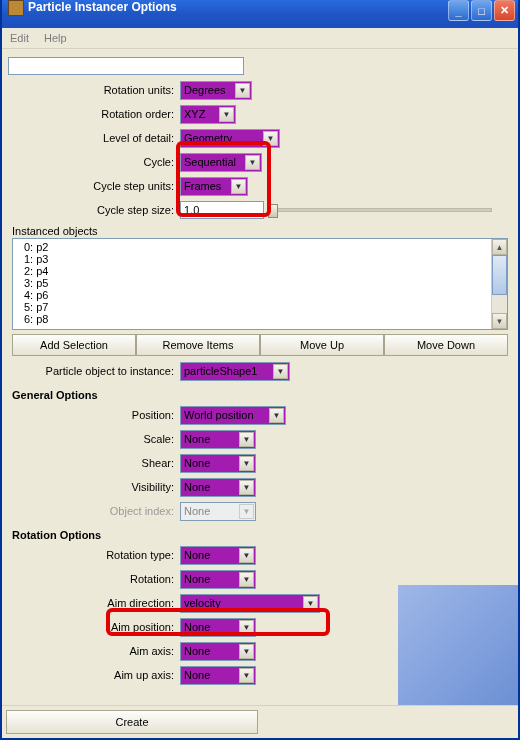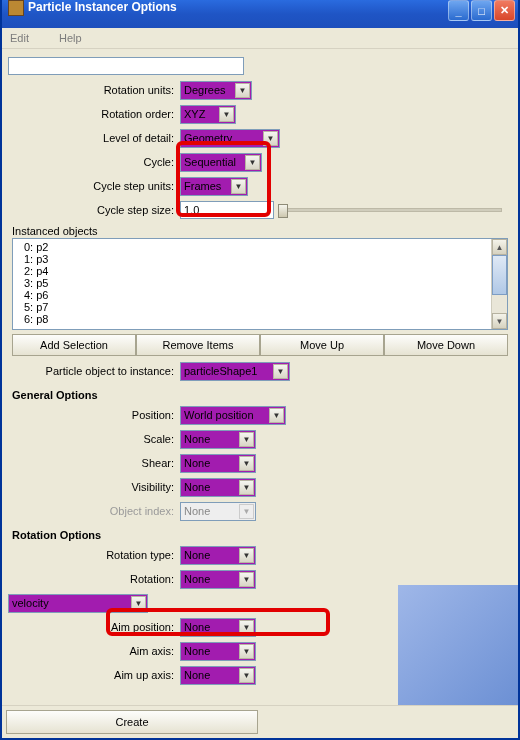--- a/index.html
+++ b/index.html
@@ -40,21 +40,21 @@
     border-radius: 3px;
     display: flex; align-items: center; justify-content: center;
     color: #fff; font-weight: bold; font-size: 11px;
   }
   .winbtn.close { background: linear-gradient(#f07a60,#d8472b); }
   .winbtn span { display:block; }
   
   .menubar {
     display: flex;
     padding: 2px 4px;
-    gap: 22px;
+    gap: 7px;
     color: #7c7c7c;
     border-bottom: 1px solid #d6d2c2;
   }
   .menubar span { padding: 2px 4px; }
   
   .content {
     flex: 1;
     padding: 6px;
     overflow: hidden;
     position: relative;
@@ -255,21 +255,21 @@
   <div class="row">
     <label>Cycle step units:</label>
     <div class="combo" style="width:68px">
       <span>Frames</span>
       <span class="arrow">▼</span>
     </div>
   </div>
 
   <div class="row">
     <label>Cycle step size:</label>
-    <input class="textin" style="width: 94px;" value="1.0">
+    <input class="textin" style="width: 84px;" value="1.0">
     <div class="slider-track">
       <div class="slider-thumb"></div>
     </div>
   </div>
 
   <div class="hl" style="left:174px; top:92px; width:95px; height:76px;"></div>
 
   <div class="group-label">Instanced objects</div>
   <div class="listbox">
     <div class="items">
@@ -354,20 +354,21 @@
     </div>
   </div>
   <div class="row">
     <label>Rotation:</label>
     <div class="combo" style="width:76px">
       <span>None</span>
       <span class="arrow">▼</span>
     </div>
   </div>
   <div class="row">
+    <label>Aim direction:</label>
     <div class="combo" style="width:140px">
       <span>velocity</span>
       <span class="arrow">▼</span>
     </div>
   </div>
   <div class="row">
     <label>Aim position:</label>
     <div class="combo" style="width:76px">
       <span>None</span>
       <span class="arrow">▼</span>

